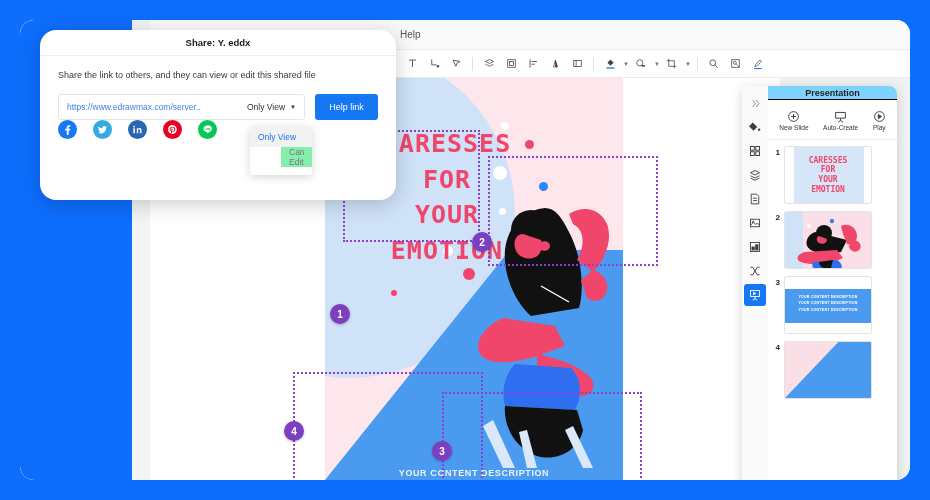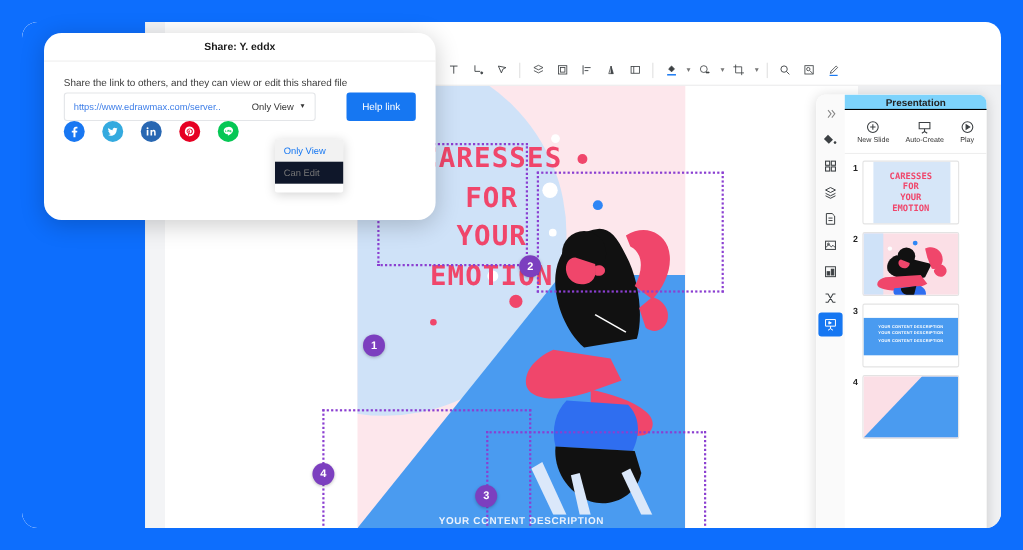--- a/index.html
+++ b/index.html
@@ -153,22 +153,22 @@
     position:absolute; left:40px; top:30px; width:356px; height:170px;
     background:#fff; border-radius:16px;
     box-shadow:0 4px 22px rgba(0,0,0,.20); overflow:visible; z-index:40;
   }
   #modal-header{
     height:26px; border-bottom:1px solid #efefef; display:flex;
     align-items:center; justify-content:center;
   }
   #modal-title{ font-size:9.5px; font-weight:bold; color:#1a1a1a; }
   #modal-body{ padding:14px 18px 0 18px; }
-  #modal-desc{ font-size:9px; color:#3a3a3a; margin-bottom:4px; }
-  #link-row{ display:flex; gap:28px; align-items:flex-end; }
+  #modal-desc{ font-size:9px; color:#3a3a3a; margin-bottom:14px; }
+  #link-row{ display:flex; gap:10px; align-items:flex-end; }
   #link-field{
     flex:1; height:26px; border:1px solid #e3e5e8; border-radius:3px;
     display:flex; align-items:center; padding:0 8px; background:#fff;
   }
   #link-url{
     flex:1; font-size:8.5px; color:#3f7fe8; white-space:nowrap; overflow:hidden;
   }
   #perm-select{ display:flex; align-items:center; gap:5px; font-size:8.5px; color:#333; }
   #perm-caret{ font-size:6px; color:#333; }
   #copy-btn{
@@ -182,30 +182,33 @@
     align-items:center; justify-content:center; color:#fff;
   }
   
   #perm-dropdown{
     position:absolute; left:210px; top:97px; width:62px;
     background:#fff; box-shadow:0 2px 10px rgba(0,0,0,.17);
     border-radius:2px; z-index:50; padding-bottom:8px;
   }
   .dd-item{ height:20px; display:flex; align-items:center; padding:0 8px; font-size:8.5px; }
   .dd-item.sel{ background:#f2f2f2; color:#1677f2; }
-  .dd-item.alt{ background:#0f172a; color:#777; }
+  .dd-item.alt{ background:#86efac; color:#777;margin-left:31px; }
 </style>
 </head>
 <body>
 
 <div id="app-window">
 
   <div id="blue-rail"></div>
   <div id="rail-gutter"></div>
 
+  <div id="menubar">
+    <span class="menu-item">Help</span>
+  </div>
 
   <div id="toolbar">
     <div class="tool">
       <svg width="11" height="11" viewBox="0 0 16 16" fill="none" stroke="#3c4043" stroke-width="1.2">
           <path d="M6 2h4v12H6"></path>
         </svg>
     </div>
     <div class="tool">
       <svg width="11" height="11" viewBox="0 0 16 16" fill="none" stroke="#3c4043" stroke-width="1.2">
           <path d="M3 3h10M8 3v10"></path>

